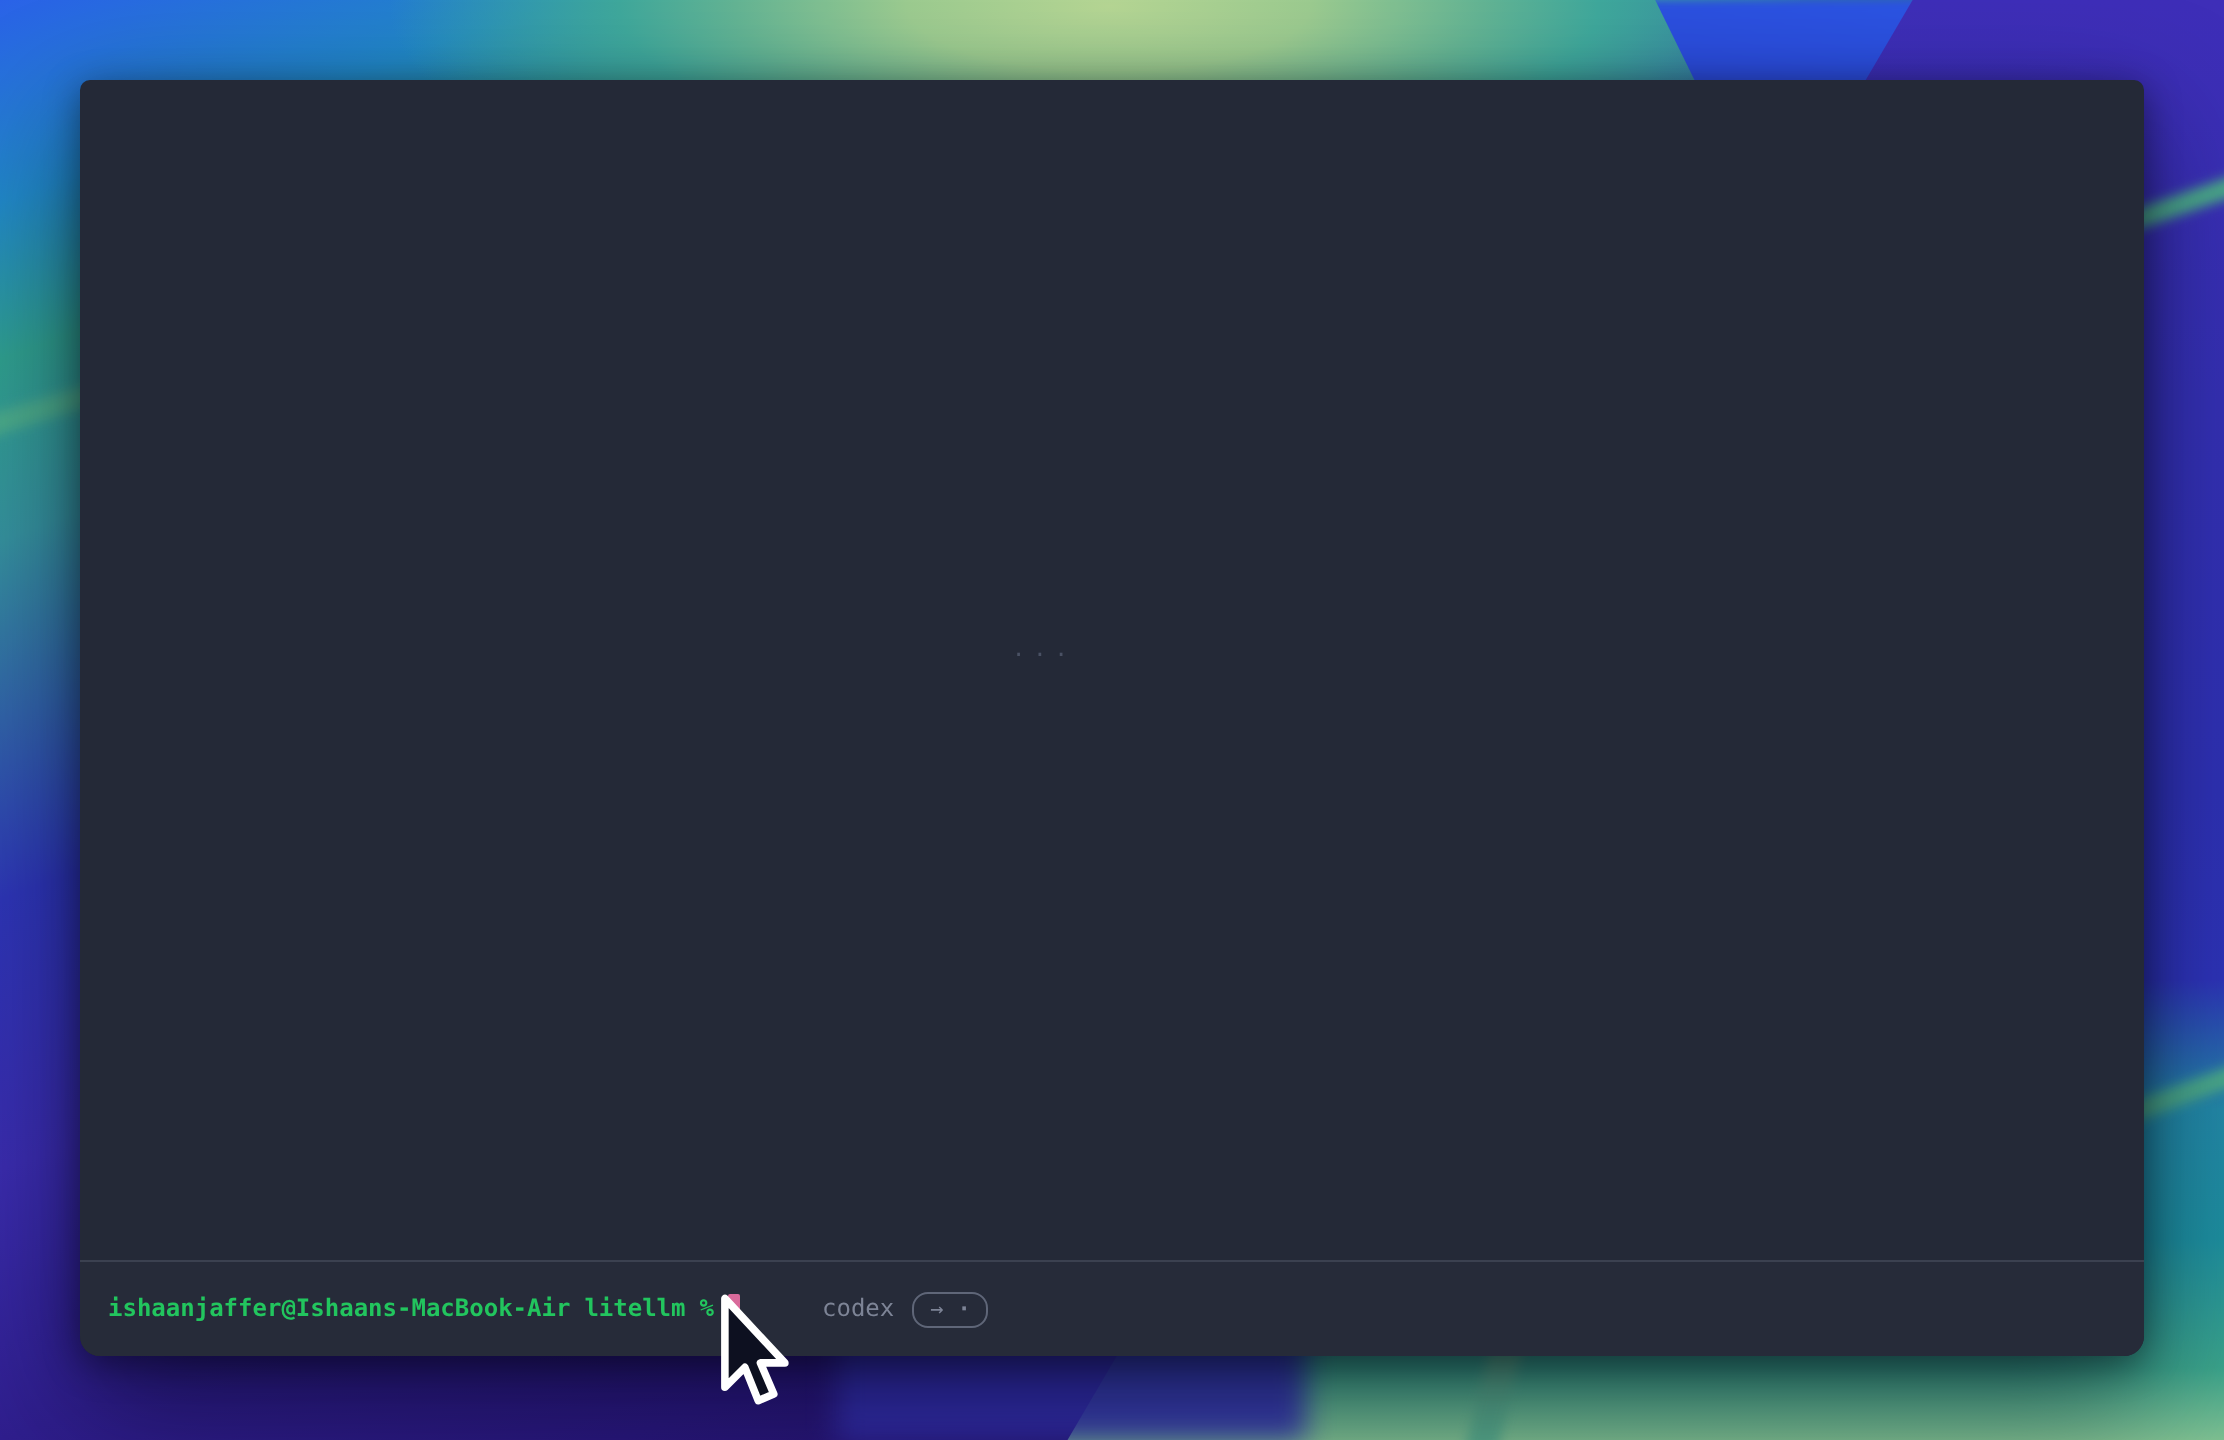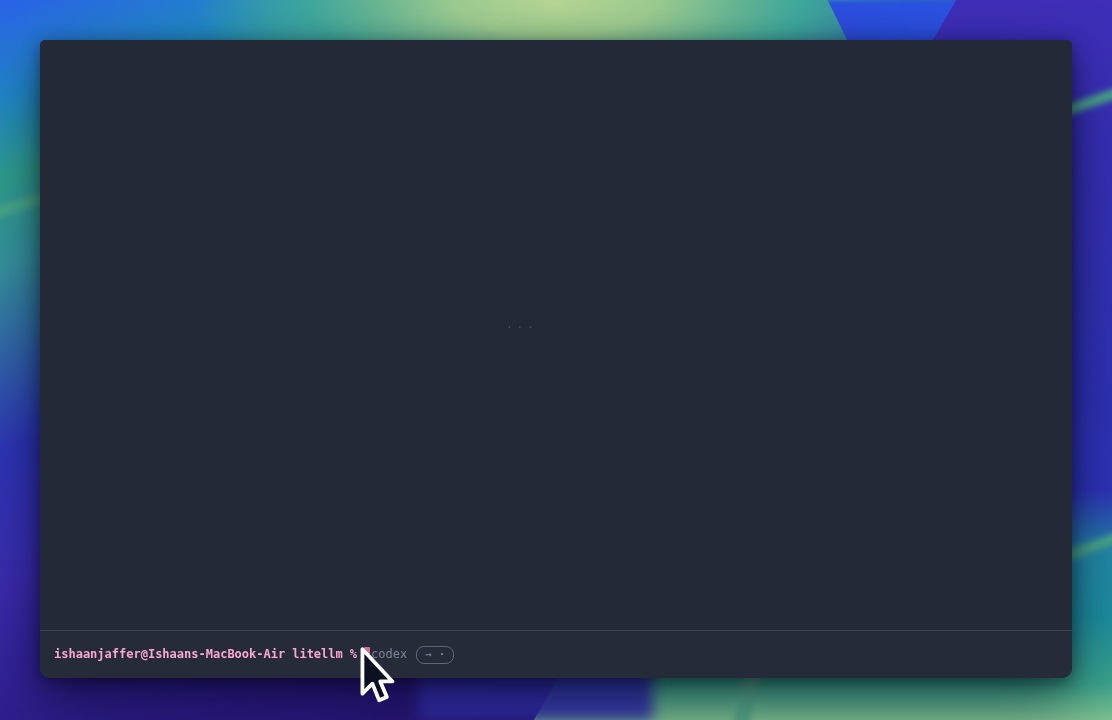--- a/index.html
+++ b/index.html
@@ -57,27 +57,27 @@
   }
   .prompt-bar {
     position: absolute; left: 0; right: 0; bottom: 0; height: 48px;
     background: #262b39;
     border-top: 1px solid #3b4150;
     border-radius: 0 0 10px 10px;
     display: flex; align-items: center;
     padding: 0 14px;
     font-size: 12px; line-height: 15px; white-space: pre;
   }
-  .prompt-strong { color: #f9a8d4; font-weight: bold; }
+  .prompt-strong { color: #22c55e; font-weight: bold; }
   .prompt-sp { display: inline-block; width: 7px; }
   .caret {
     display: inline-block; width: 6px; height: 15px; margin: 0 1px 0 0;
     background: #d96a9b; border-radius: 1px; vertical-align: text-bottom;
   }
-  .suggestion { color: #7d8496; }
+  .suggestion { color: #7d8496; margin-left: 40px; }
   .suggestion-args { margin-left: 13px; }
   .key-hint {
     display: inline-flex; align-items: center; gap: 7px;
     margin-left: 9px; padding: 0 8px; height: 18px;
     border: 1px solid #5f6678; border-radius: 8px;
     color: #7d8496; font-size: 11px; line-height: 16px;
   }
   .key-hint .dot { font-weight: bold; }
 
   

